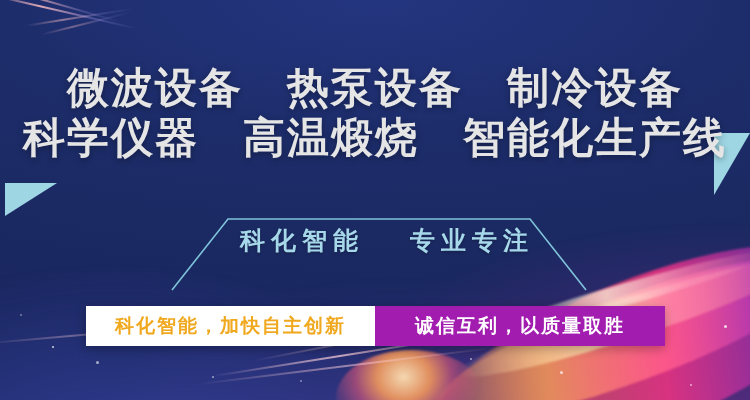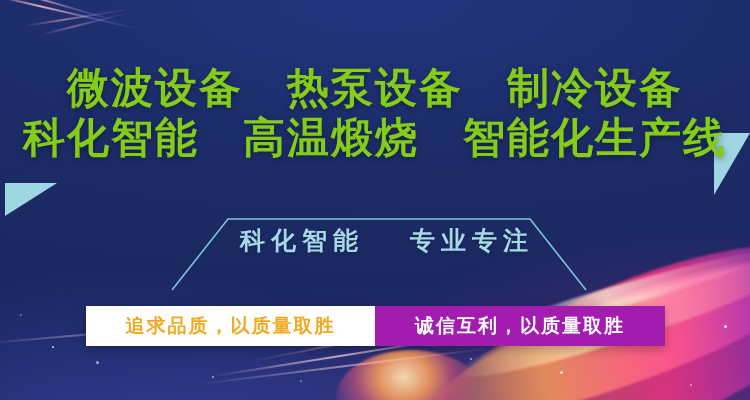--- a/index.html
+++ b/index.html
@@ -83,21 +83,21 @@
     right:0px;top:133px;
     width:0;height:0;
     border-left:36px solid #9ed6e4;
     border-bottom:62px solid transparent;
   }
 
   
   .headline{
     position:absolute;left:0;right:0;top:63px;
     text-align:center;
-    color:#84cc16;
+    color:#e5e5e5;
     font-weight:700;
     letter-spacing:2px;
     line-height:1.18;
     text-shadow:0 2px 6px rgba(0,0,0,.35);
     user-select:none;
   }
   .headline .ln{display:block;font-size:42px;white-space:nowrap;}
 
   
   .trap{
@@ -176,34 +176,34 @@
     <span class="spk" style="left:690px;bottom:14px;width:2px;height:2px;opacity:.6;"></span>
     <span class="spk" style="left:724px;bottom:72px;width:3px;height:3px;opacity:.8;"></span>
     <span class="spk" style="left:20px;bottom:84px;width:2px;height:2px;opacity:.4;"></span>
   </div>
 
   <div class="tri tri-left"></div>
   <div class="tri tri-right"></div>
 
   <div class="headline">
     <span class="ln">微波设备　热泵设备　制冷设备</span>
-    <span class="ln">科化智能　高温煅烧　智能化生产线</span>
+    <span class="ln">科学仪器　高温煅烧　智能化生产线</span>
   </div>
 
   <div class="trap">
     <svg width="418" height="76" viewBox="0 0 418 76" fill="none" aria-hidden="true">
       <path d="M2 75 L58 4 L360 4 L416 75" stroke="#7fc4da" stroke-width="1.6" fill="none" stroke-linejoin="miter"></path>
     </svg>
   </div>
 
   <div class="sub-cn">
     <span>科化智能</span>
     <span class="gap2"></span>
     <span>专业专注</span>
   </div>
 
 
   <div class="slogans">
-    <div class="slogan slogan-left">追求品质，以质量取胜</div>
+    <div class="slogan slogan-left">科化智能，加快自主创新</div>
     <div class="slogan slogan-right">诚信互利，以质量取胜</div>
   </div>
 
 </div>
 
 </body></html>

